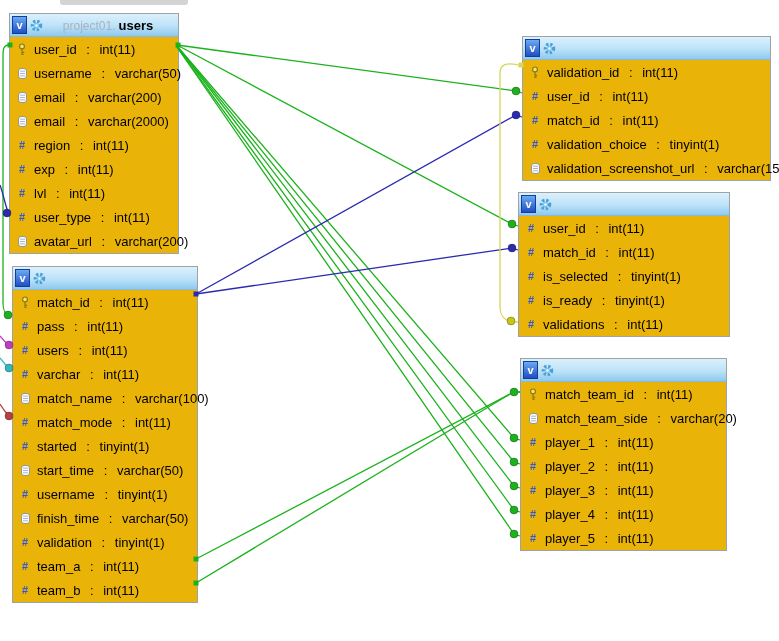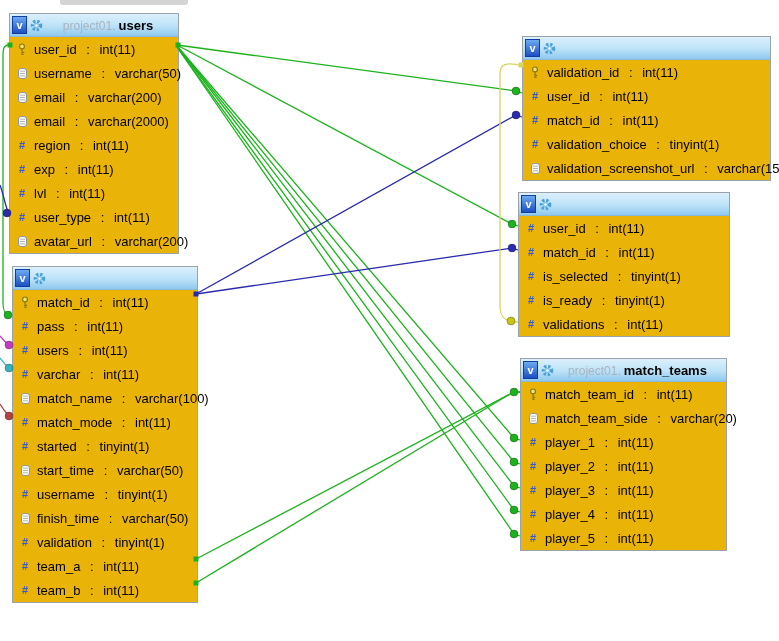--- a/index.html
+++ b/index.html
@@ -189,21 +189,20 @@
     <div class="tbl" style="left: 520px; top: 358px; width: 205px;">
       <div class="tbl-header">
         <div class="v-icon">v</div>
         <span class="gear">
           <svg width="13" height="13" viewBox="0 0 13 13">
             <circle cx="6.5" cy="6.5" r="4.1" fill="none" stroke="#4aa0d8" stroke-width="3.4" stroke-dasharray="2.2 1.7"></circle>
             <circle cx="6.5" cy="6.5" r="2.4" fill="#7cc0e8"></circle>
             <circle cx="6.5" cy="6.5" r="1.2" fill="#ffffff"></circle>
           </svg>
         </span>
-        <span class="tbl-title"><span class="schema">project01.</span><span class="tname">match_teams</span></span>
       </div>
       <div class="row"><span class="cicon"><svg width="10" height="13" viewBox="0 0 10 13">
             <circle cx="5" cy="3.4" r="2.4" fill="#f2e27a" stroke="#8a7a10" stroke-width="1.2"></circle>
             <path d="M5 5.8 V12 M5 9.4 H7.2 M5 11.4 H6.6" stroke="#8a7a10" stroke-width="1.2" fill="none"></path>
           </svg></span><span>match_team_id</span><span> : </span><span>int(11)</span></div>
       <div class="row"><span class="cicon"><svg width="9" height="11" viewBox="0 0 9 11">
             <rect x="0.5" y="0.5" width="8" height="10" rx="2.5" fill="#fbfbfb" stroke="#8f979e"></rect>
             <path d="M2 3.2 H7 M2 5.5 H7 M2 7.8 H7" stroke="#a8aeb4" stroke-width="0.9" fill="none"></path>
           </svg></span><span>match_team_side</span><span> : </span><span>varchar(20)</span></div>
       <div class="row"><span class="cicon"><span class="num">#</span></span><span>player_1</span><span> : </span><span>int(11)</span></div>

